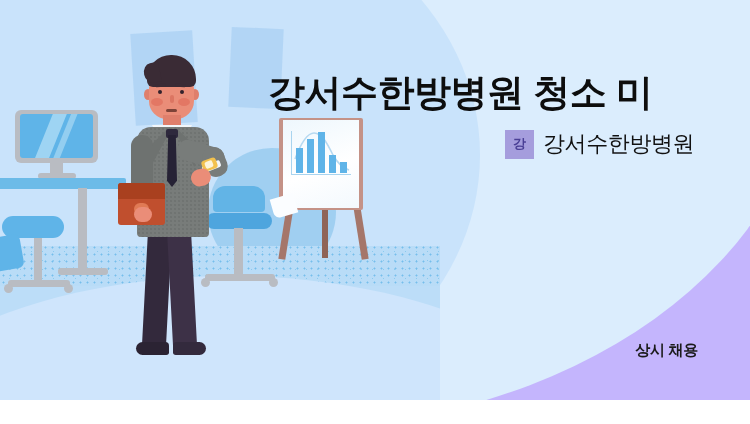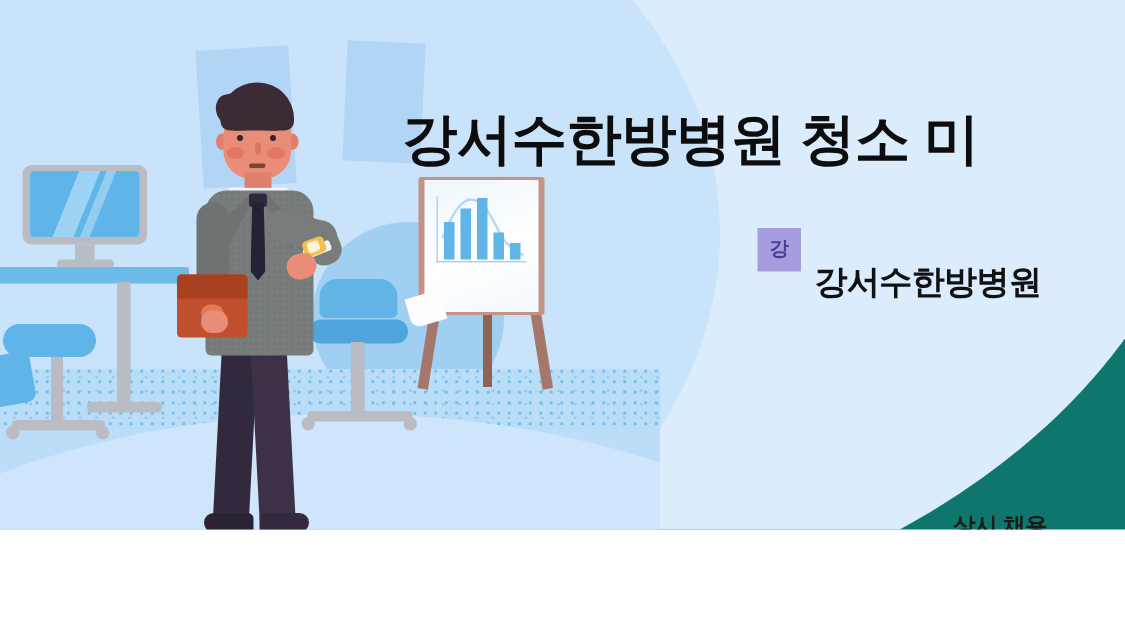--- a/index.html
+++ b/index.html
@@ -4,22 +4,22 @@
 <title>Job Posting Banner</title>
 <style>
   * { margin:0; padding:0; box-sizing:border-box; }
   html, body {
     width:750px; height:424px;
     font-family:"Liberation Sans","DejaVu Sans",sans-serif;
     overflow:hidden;
   }
   #banner {
     position:relative;
-    width:750px; height:353px;
-    background:#0f766e;
+    width:750px; height:400px;
+    background:#c4b5fd;
     overflow:hidden;
   }
 
   
   .bg-blob-main {
     position:absolute;
     left:-250px; top:-330px;
     width:1060px; height:760px;
     border-radius:50%;
     background:#dbedfd;
@@ -383,25 +383,24 @@
     color:#4a3f96;
     font-size:13px;
     font-weight:bold;
     display:flex;
     align-items:center;
     justify-content:center;
     flex:0 0 auto;
   }
   .company-name {
     font-size:22px;
-    font-weight:bold;
+    font-weight:normal;
     color:#111;
     letter-spacing:-0.4px;
     white-space:nowrap;
-    margin-top:44px;
   }
   .hiring-type {
     position:absolute;
     right:52px; top:341px;
     font-size:15px;
     font-weight:bold;
     color:#1b1b1b;
     letter-spacing:-0.3px;
     white-space:nowrap;
   }

